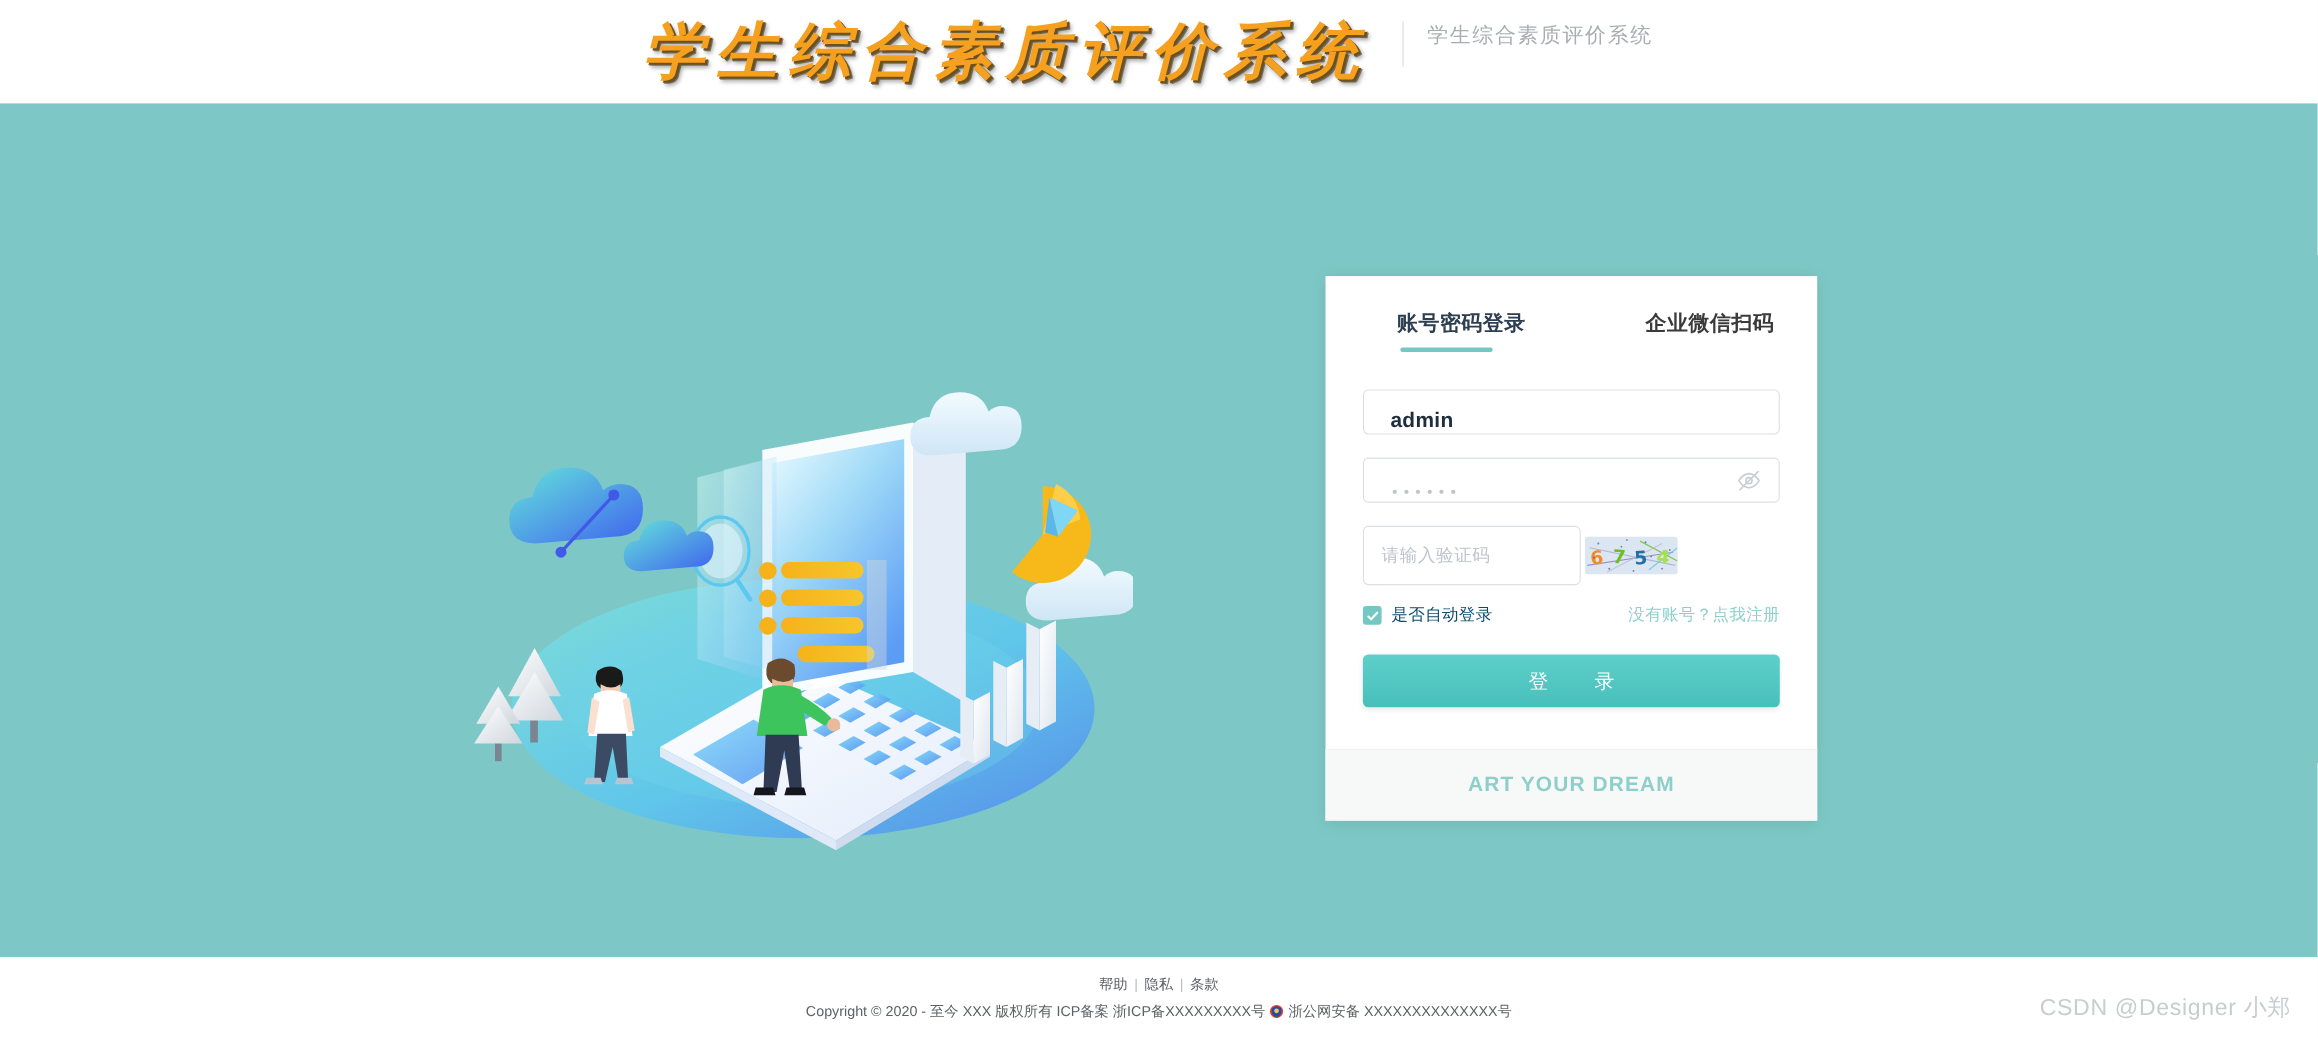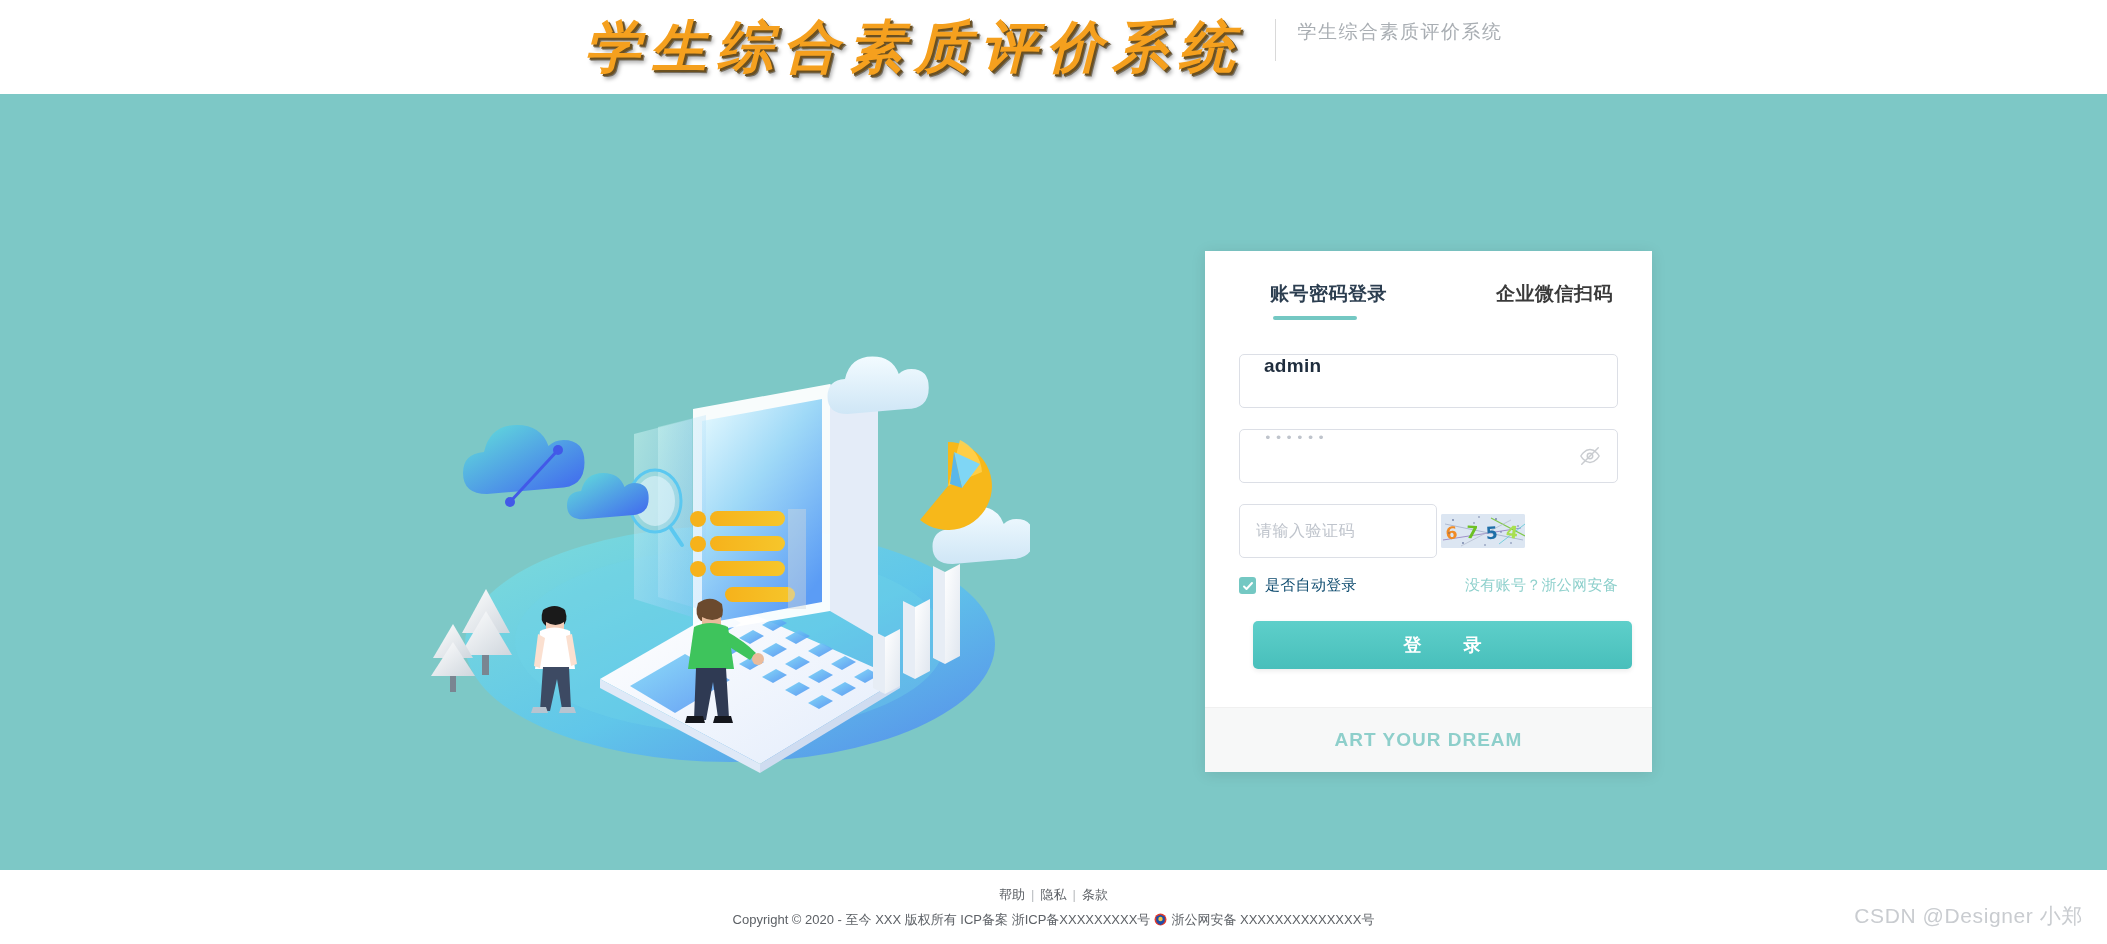--- a/index.html
+++ b/index.html
@@ -120,25 +120,25 @@
     content: "";
     position: absolute;
     left: 3px; bottom: 0;
     width: 84px; height: 4px;
     background: #74C8C3;
     border-radius: 2px;
   }
 
   .field {
     position: relative;
-    height: 54px;
+    height: 41px;
     border: 1px solid #dcdfe6;
     border-radius: 5px;
     display: flex;
-    align-items: flex-start;
+    align-items: flex-end;
     padding: 0 14px 0 24px;
     background: #fff;
     margin-bottom: 21px;
   }
 
   .field-text {
     font-size: 19px;
     font-weight: 700;
     color: #1f2d3d;
     letter-spacing: .3px;
@@ -220,27 +220,26 @@
 
   .login-btn {
     display: block;
     width: 100%;
     height: 48px;
     border: none;
     border-radius: 5px;
     background: linear-gradient(to bottom, #5ECFCA 0%, #48BFBB 100%);
     color: #ffffff;
     font-size: 18px;
-    font-weight: 700;
+    font-weight: 400;
     letter-spacing: 12px;
     text-indent: 12px;
     cursor: pointer;
     box-shadow: 0 2px 5px rgba(0,0,0,.08);
     font-family: "DejaVu Sans", "Liberation Sans", sans-serif;
-    margin-left: 14px;
   }
 
   .card-footer {
     height: 65px;
     background: #f7f8f8;
     border-top: 1px solid #f0f0f0;
     display: flex;
     align-items: center;
     justify-content: center;
   }
@@ -539,21 +538,21 @@
 
         <div class="options-row">
           <div class="check-wrap">
             <span class="checkbox">
               <svg viewBox="0 0 24 24" fill="none" stroke="#ffffff" stroke-width="4" stroke-linecap="round" stroke-linejoin="round">
                 <polyline points="4,13 9,18 20,6"></polyline>
               </svg>
             </span>
             <span class="check-label">是否自动登录</span>
           </div>
-          <span class="register-link">没有账号？浙公网安备</span>
+          <span class="register-link">没有账号？点我注册</span>
         </div>
 
         <button class="login-btn">登　录</button>
       </div>
 
       <div class="card-footer">
         <span class="card-footer-text">ART YOUR DREAM</span>
       </div>
     </div>
   </div>

